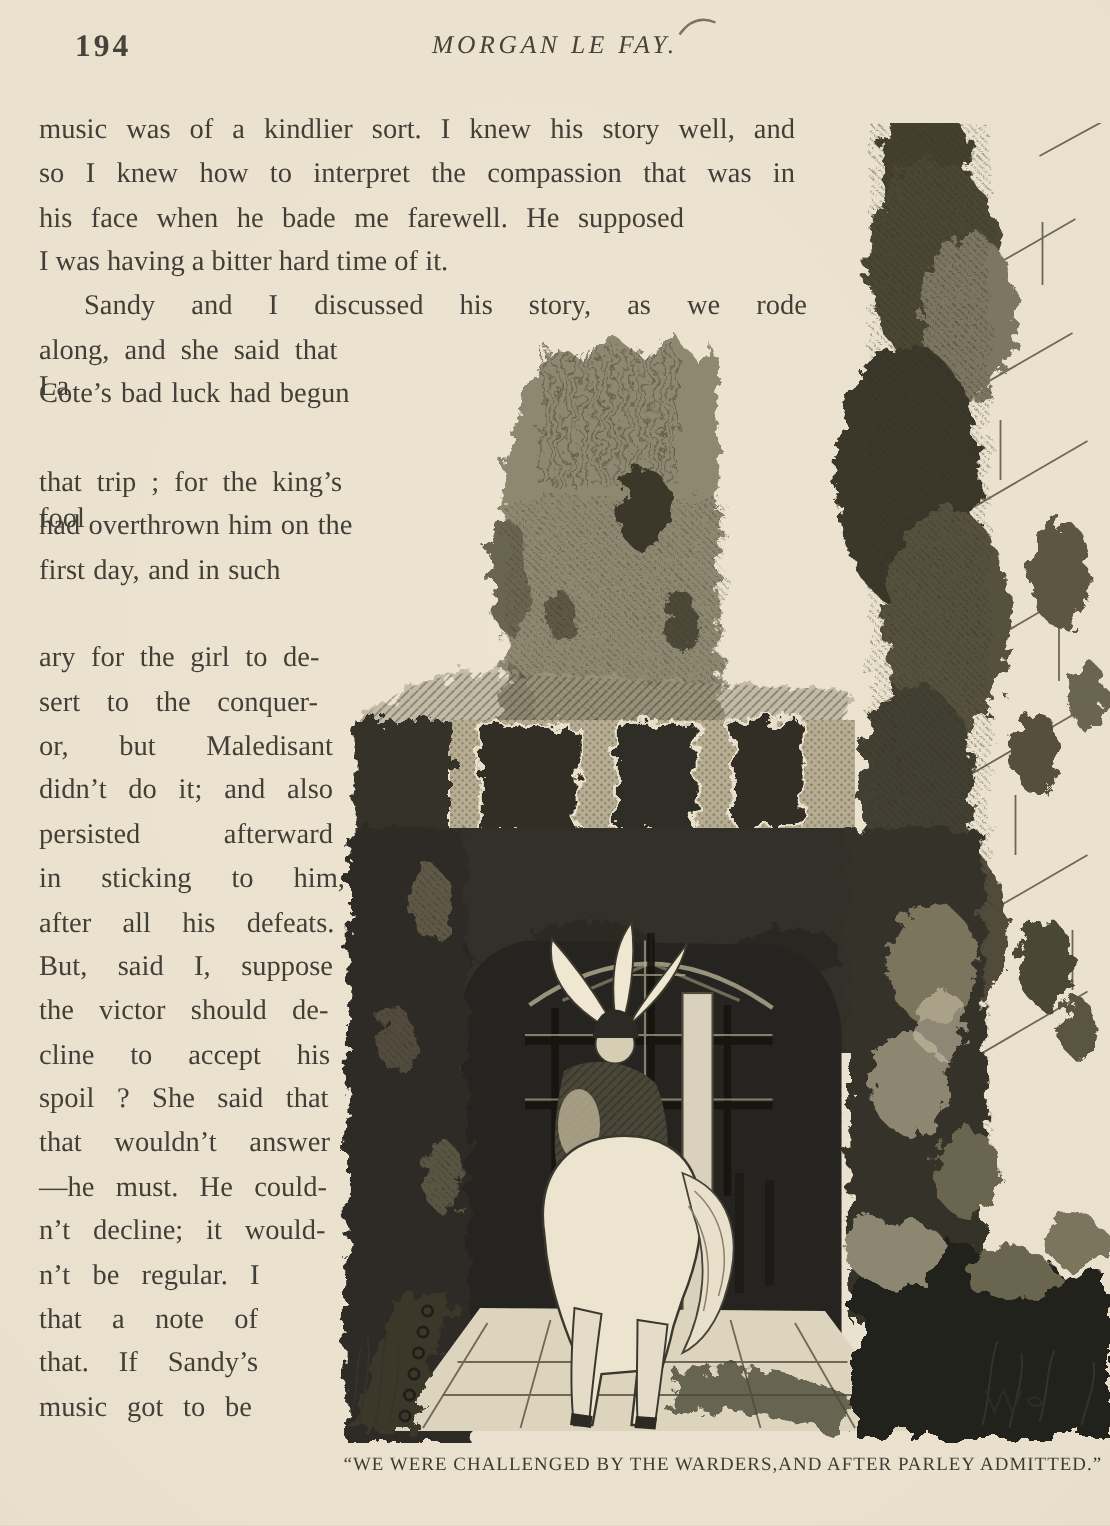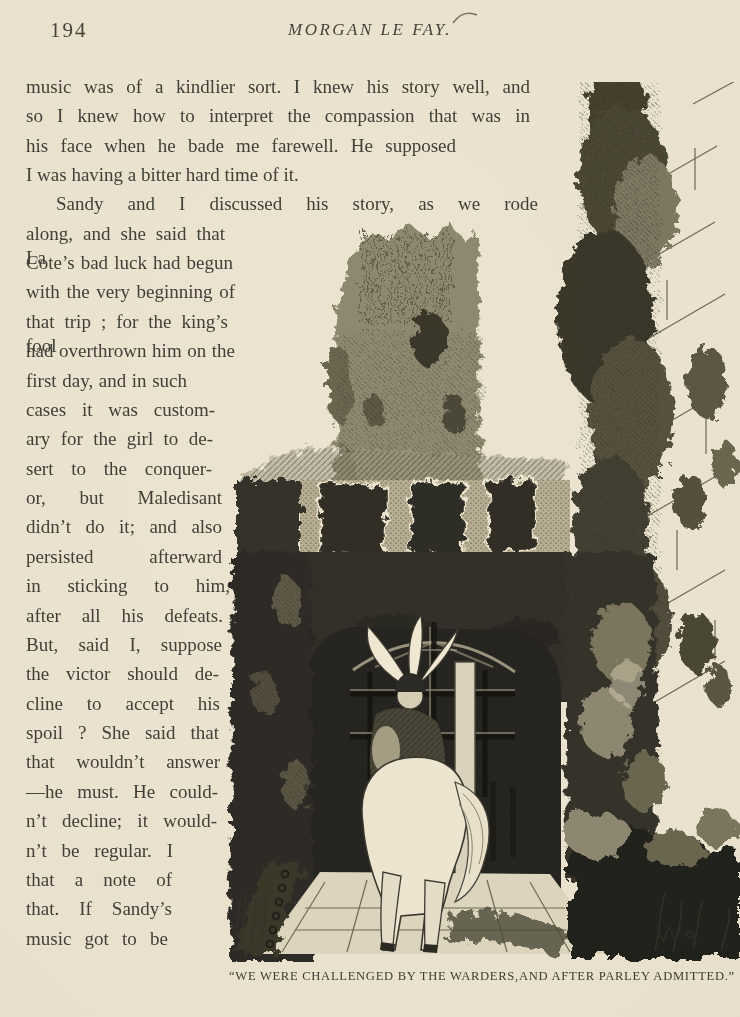--- a/index.html
+++ b/index.html
@@ -1,20 +1,20 @@
 <!DOCTYPE html>
 <html><head>
 <meta charset="utf-8">
 <style>
   html,body{margin:0;padding:0;}
   body{width:740px;height:1017px;overflow:hidden;background:#d8d0bc;}
   .page{position:absolute;left:0;top:0;width:740px;height:1017px;
         background:radial-gradient(ellipse 120% 115% at 48% 42%, #ece4d1 0%, #e9e1cd 55%, #e2dac5 88%, #ddd5bf 100%);
         font-family:"Liberation Serif", serif;color:#403e36;}
-  .pagenum{position:absolute;left:50px;top:18px;font-size:21px;letter-spacing:2px;color:#45433a;}
+  .pagenum{position:absolute;left:50px;top:18px;font-size:21px;letter-spacing:2px;color:#45433a;font-weight:bold;}
   .runhead{position:absolute;left:0;right:0;top:20px;text-align:center;font-style:italic;
            font-size:17px;letter-spacing:2.5px;color:#45433a;}
   .bl{position:absolute;font-size:19px;line-height:24px;white-space:nowrap;color:#413f37;}
   .jl{white-space:normal;text-align:justify;text-align-last:justify;word-spacing:.5px;}
   .indent{text-indent:30px;}
   .figure{position:absolute;left:225px;top:82px;width:515px;height:880px;}
   .caption{position:absolute;left:181px;top:969px;font-size:12.6px;letter-spacing:.7px;
            white-space:nowrap;color:#3d3b33;margin-left:48px;}
   .scratch{position:absolute;left:450px;top:6px;width:34px;height:22px;}
   svg{display:block;}
@@ -31,25 +31,23 @@
     <path d="M3,17 Q13,3 27,9" stroke="#7a7363" stroke-width="1.6" fill="none"></path>
   </svg>
 
   <div class="bl jl" style="left:26px;top:75px;width:504px">music was of a kindlier sort.  I knew his story well, and</div>
   <div class="bl jl" style="left:26px;top:104px;width:504px">so I knew how to interpret the compassion that was in</div>
   <div class="bl jl" style="left:26px;top:134px;width:430px">his face when he bade me farewell.  He supposed</div>
   <div class="bl" style="left:26px;top:163px">I was having a bitter hard time of it.</div>
   <div class="bl jl" style="left:26px;top:222px;width:199px">along, and she said that La</div>
   <div class="bl jl indent" style="left:26px;top:192px;width:512px">Sandy and I discussed his story, as we rode</div>
   <div class="bl jl" style="left:26px;top:251px;width:207px">Cote’s bad luck had begun</div>
-  <div class="bl jl" style="left:26px;top:280px;width:209px">with the very beginning of</div>
   <div class="bl jl" style="left:26px;top:310px;width:202px">that trip ; for the king’s fool</div>
   <div class="bl jl" style="left:26px;top:339px;width:209px">had overthrown him on the</div>
   <div class="bl jl" style="left:26px;top:369px;width:161px">first day, and in such</div>
-  <div class="bl jl" style="left:26px;top:398px;width:189px">cases it was custom-</div>
   <div class="bl jl" style="left:26px;top:427px;width:187px">ary for the girl to de-</div>
   <div class="bl jl" style="left:26px;top:457px;width:186px">sert to the conquer-</div>
   <div class="bl jl" style="left:26px;top:486px;width:196px">or, but Maledisant</div>
   <div class="bl jl" style="left:26px;top:515px;width:196px">didn’t do it; and also</div>
   <div class="bl jl" style="left:26px;top:545px;width:196px">persisted afterward</div>
   <div class="bl jl" style="left:26px;top:574px;width:204px">in sticking to him,</div>
   <div class="bl jl" style="left:26px;top:604px;width:197px">after all his defeats.</div>
   <div class="bl jl" style="left:26px;top:633px;width:196px">But, said I, suppose</div>
   <div class="bl jl" style="left:26px;top:662px;width:193px">the victor should de-</div>
   <div class="bl jl" style="left:26px;top:692px;width:194px">cline to accept his</div>

